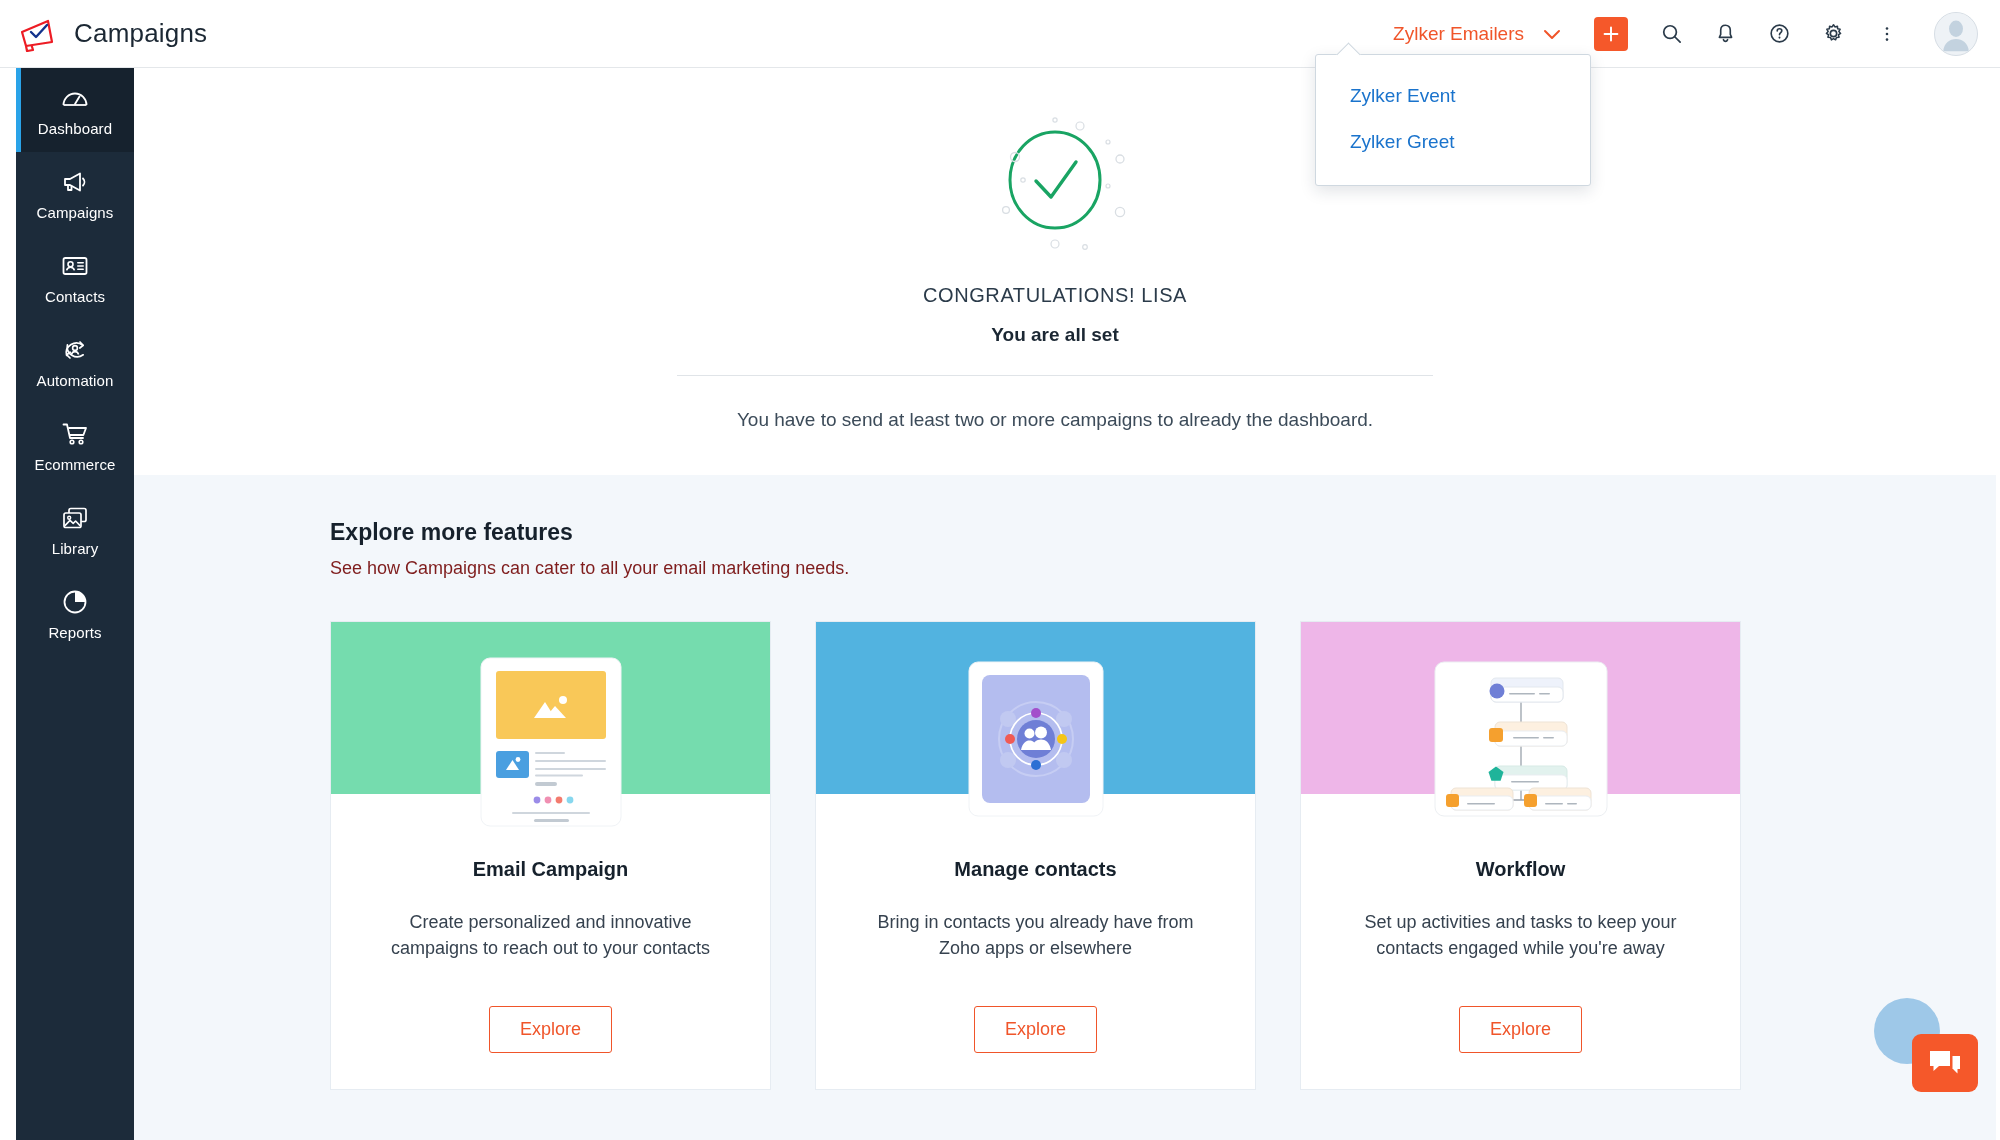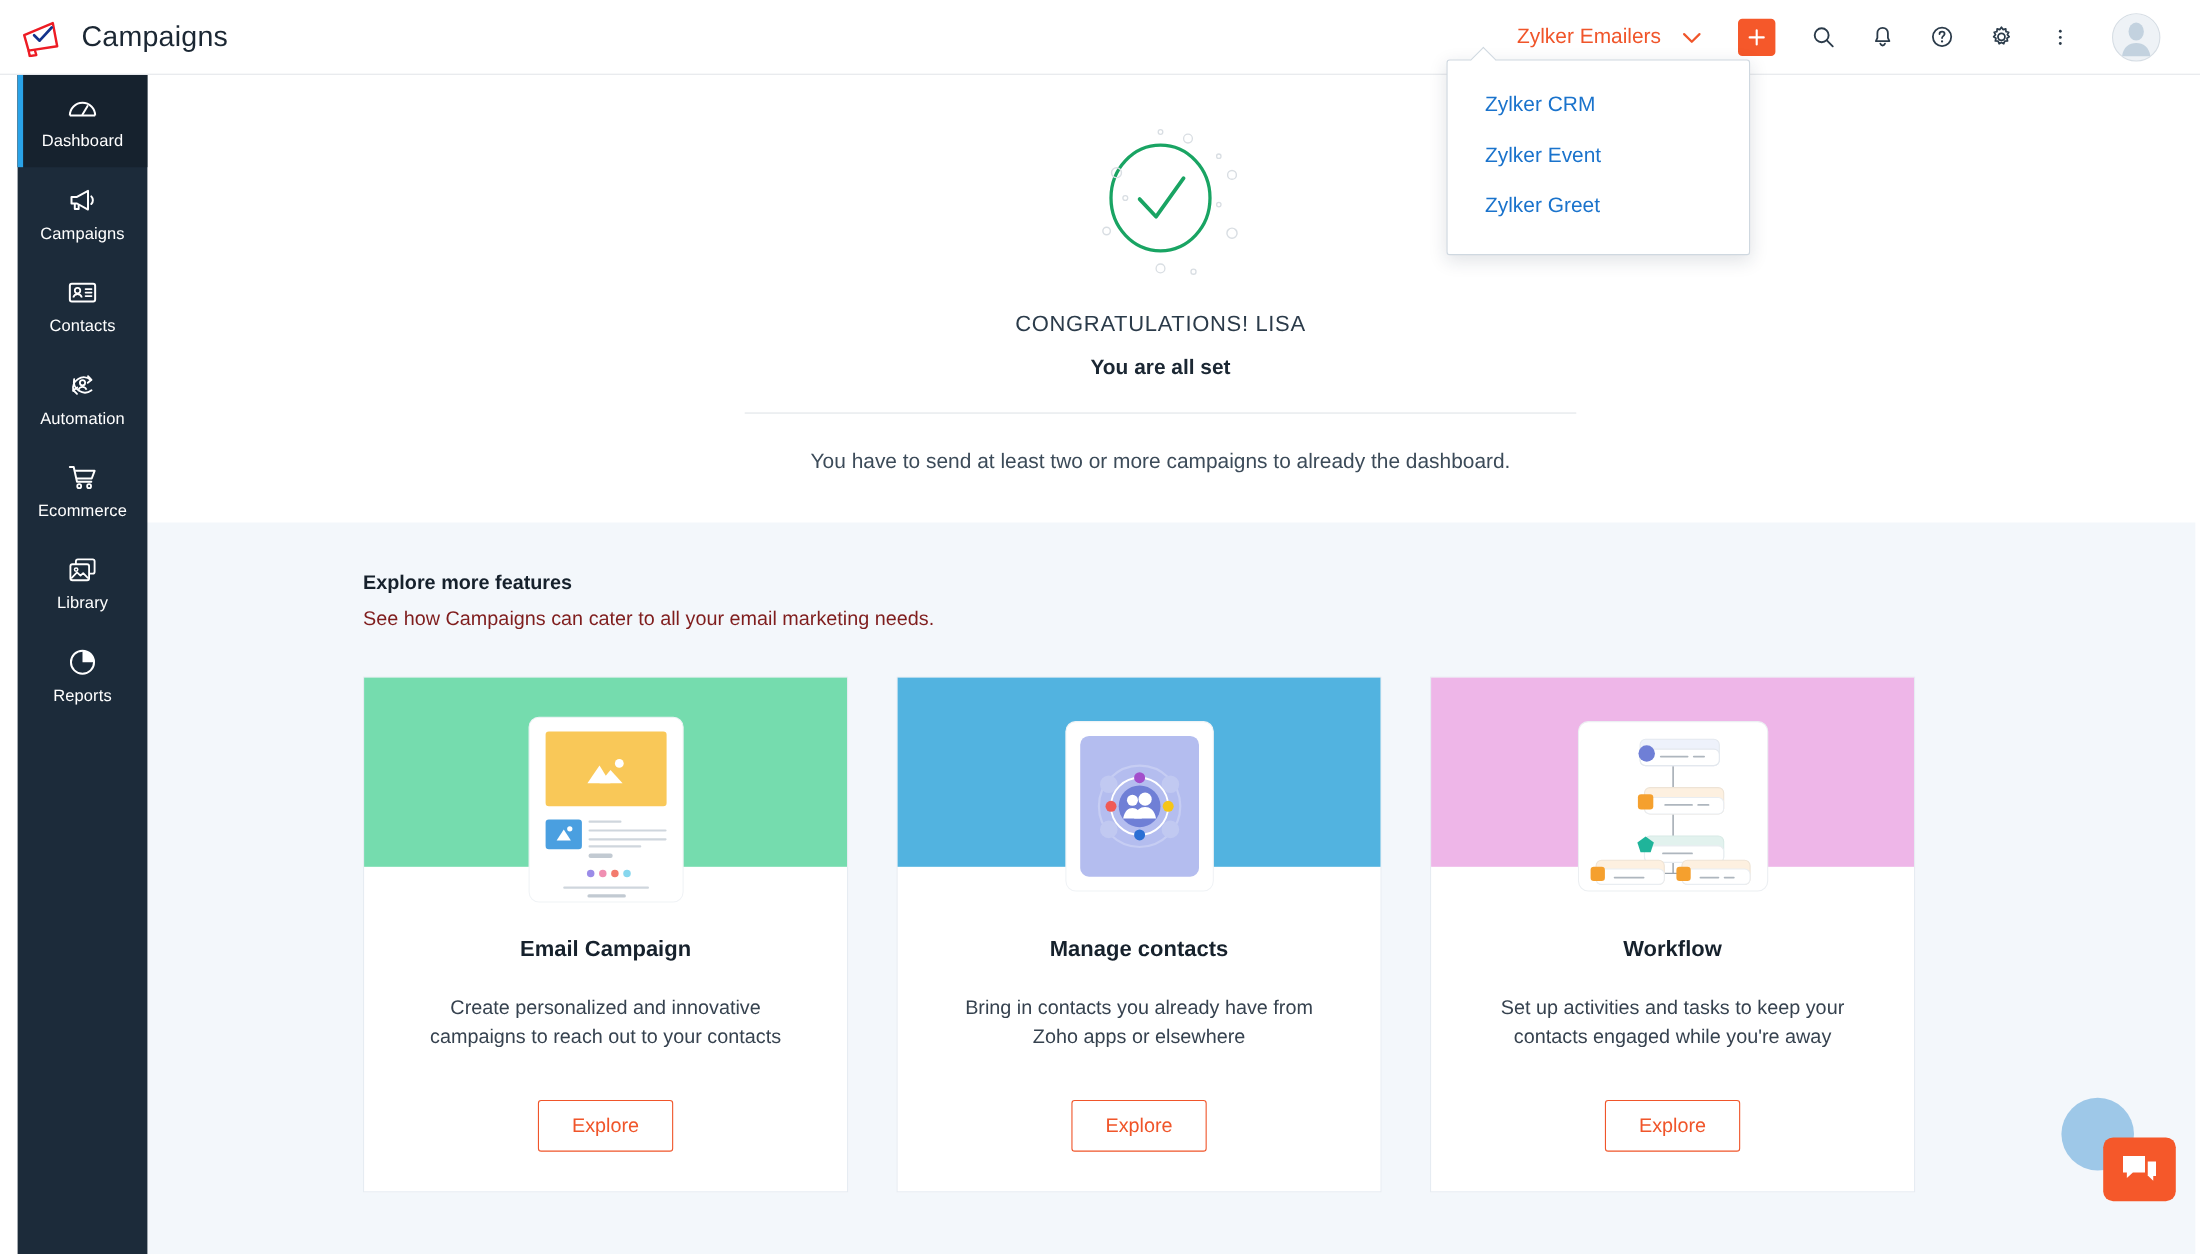--- a/index.html
+++ b/index.html
@@ -16,21 +16,21 @@
     position: absolute; top: 0; left: 0; width: 2000px; height: 68px;
     background: #ffffff; border-bottom: 1px solid #e4e7ea;
     display: flex; align-items: center; z-index: 40;
   }
   .brand { display: flex; align-items: center; margin-left: 18px; }
   .brand-logo { width: 42px; height: 36px; margin-right: 14px; }
   .brand-title { font-size: 26px; color: #1b2733; font-weight: 400; letter-spacing: .2px; }
 
   .hdr-right {
     margin-left: auto; display: flex; align-items: center; height: 100%;
-    padding-right: 36px; gap: 0;
+    padding-right: 22px; gap: 0;
   }
   .org-name {
     font-size: 19px; color: #f0552a; margin-right: 8px; white-space: nowrap;
     cursor: pointer;
   }
   .org-chevron { width: 40px; height: 40px; display: flex; align-items: center; justify-content: center; cursor: pointer; margin-right: 22px; }
   .plus-btn {
     width: 34px; height: 34px; background: #f5582a; border-radius: 4px;
     display: flex; align-items: center; justify-content: center; cursor: pointer;
     margin-right: 22px;
@@ -103,21 +103,21 @@
   }
   .congrats-note {
     margin-top: 33px; font-size: 19px; color: #3c4b59;
   }
 
   
   #features {
     background: #f3f7fb; padding: 44px 0 0 0; height: 100%;
   }
   .feat-head { padding-left: 216px; }
-  .feat-title { font-size: 18px; color: #16212c; font-weight: bold; }
+  .feat-title { font-size: 23px; color: #16212c; font-weight: bold; }
   .feat-sub { font-size: 18px; color: #7f1d1d; margin-top: 12px; }
 
   .cards {
     display: flex; gap: 44px; padding: 42px 0 0 216px;
   }
   .card {
     width: 441px; background: #ffffff; border: 1px solid #e6ecf2;
     display: flex; flex-direction: column; align-items: center;
     padding-bottom: 36px;
   }
@@ -227,21 +227,20 @@
         <svg viewBox="0 0 44 44" width="44" height="44">
           <circle cx="22" cy="22" r="21.5" fill="#eef2f6"></circle>
           <ellipse cx="22" cy="17.5" rx="7.3" ry="8.6" fill="#c3d2df"></ellipse>
           <path d="M8.5 41 C9.6 32.5 15.2 28.4 22 28.4 C28.8 28.4 34.4 32.5 35.5 41 Z" fill="#c3d2df"></path>
         </svg>
       </span>
     </div>
   </div>
 
   <div id="org-dropdown">
-    <a class="org-item">Zylker CRM</a>
     <a class="org-item">Zylker Event</a>
     <a class="org-item">Zylker Greet</a>
   </div>
 
   <div id="sidebar">
 
     <div class="nav-item active">
       <span class="nav-icon">
         <svg viewBox="0 0 30 30" width="30" height="30">
           <path d="M3.5 22 A11.5 11.5 0 0 1 26.5 22" fill="none" stroke="#fff" stroke-width="1.8"></path>

